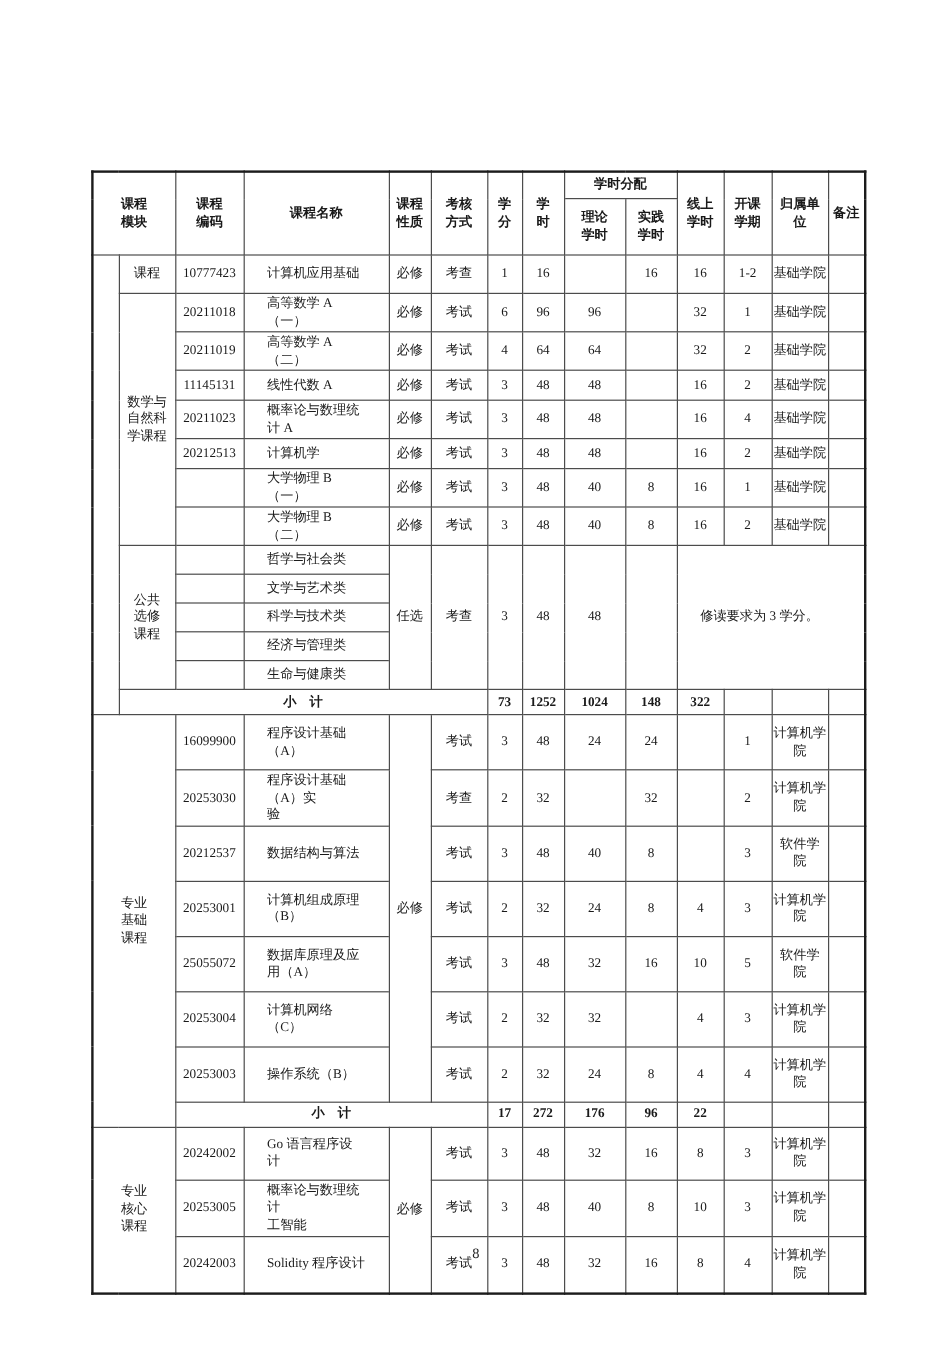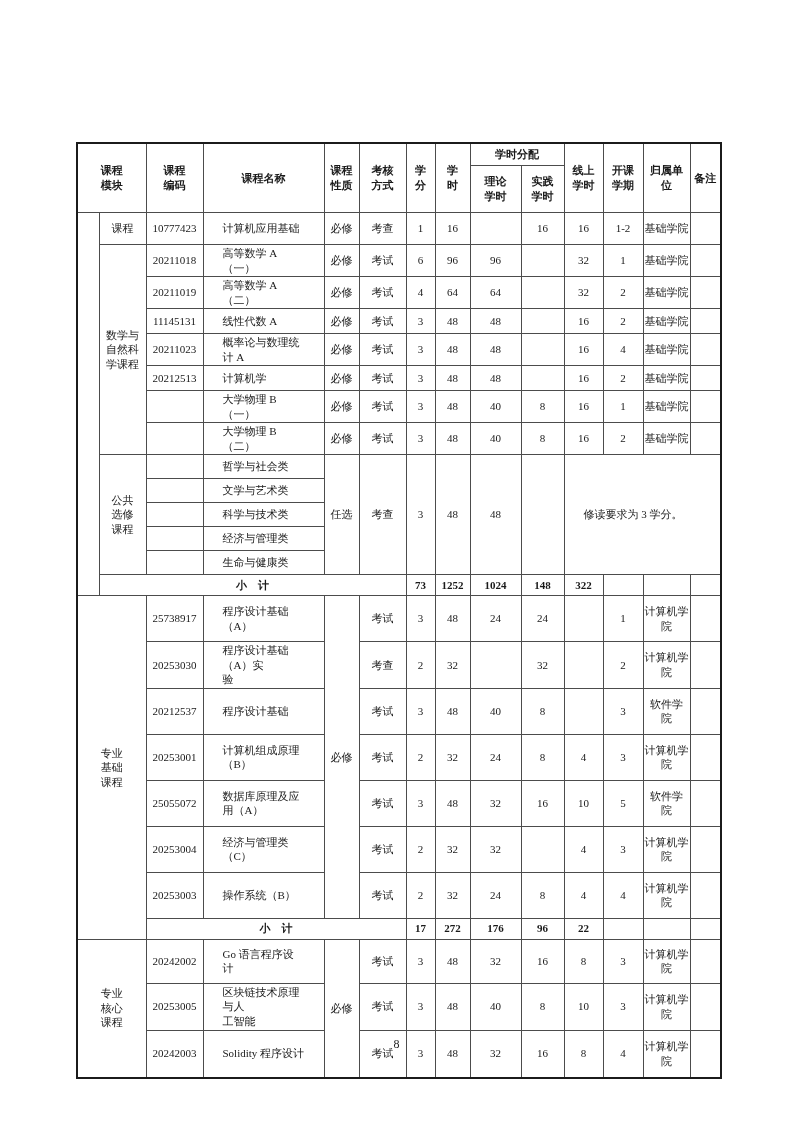--- a/index.html
+++ b/index.html
@@ -237,21 +237,21 @@
   <td class="b">322</td>
   <td></td>
   <td></td>
   <td></td>
 </tr>
 
 <tr class="r2">
   <td colspan="2" rowspan="8">专业
 基础
 课程</td>
-  <td>25738917</td>
+  <td>16099900</td>
   <td class="L">程序设计基础（A）</td>
   <td rowspan="7">必修</td>
   <td>考试</td>
   <td>3</td>
   <td>48</td>
   <td>24</td>
   <td>24</td>
   <td></td>
   <td>1</td>
   <td>计算机学
@@ -268,21 +268,21 @@
   <td></td>
   <td>32</td>
   <td></td>
   <td>2</td>
   <td>计算机学
 院</td>
   <td></td>
 </tr>
 <tr class="r2">
   <td>20212537</td>
-  <td class="L">程序设计基础</td>
+  <td class="L">数据结构与算法</td>
   <td>考试</td>
   <td>3</td>
   <td>48</td>
   <td>40</td>
   <td>8</td>
   <td></td>
   <td>3</td>
   <td>软件学
 院</td>
   <td></td>
@@ -310,21 +310,21 @@
   <td>32</td>
   <td>16</td>
   <td>10</td>
   <td>5</td>
   <td>软件学
 院</td>
   <td></td>
 </tr>
 <tr class="r2">
   <td>20253004</td>
-  <td class="L">经济与管理类（C）</td>
+  <td class="L">计算机网络（C）</td>
   <td>考试</td>
   <td>2</td>
   <td>32</td>
   <td>32</td>
   <td></td>
   <td>4</td>
   <td>3</td>
   <td>计算机学
 院</td>
   <td></td>
@@ -369,21 +369,21 @@
   <td>32</td>
   <td>16</td>
   <td>8</td>
   <td>3</td>
   <td>计算机学
 院</td>
   <td></td>
 </tr>
 <tr class="r3b">
   <td>20253005</td>
-  <td class="L">区块链技术原理与人
+  <td class="L">概率论与数理统计
 工智能</td>
   <td>考试</td>
   <td>3</td>
   <td>48</td>
   <td>40</td>
   <td>8</td>
   <td>10</td>
   <td>3</td>
   <td>计算机学
 院</td>

